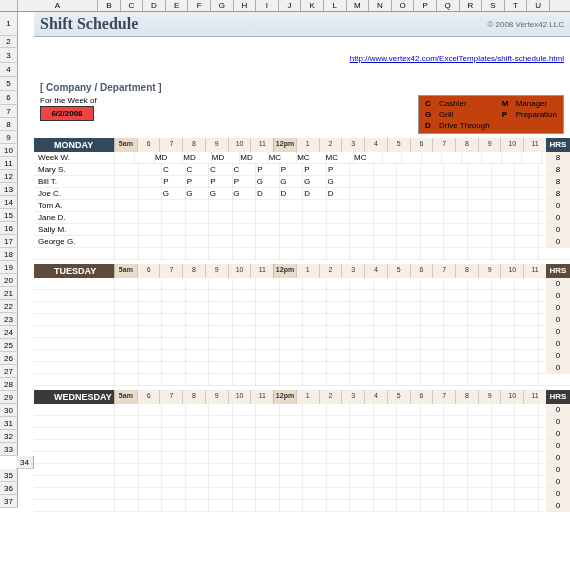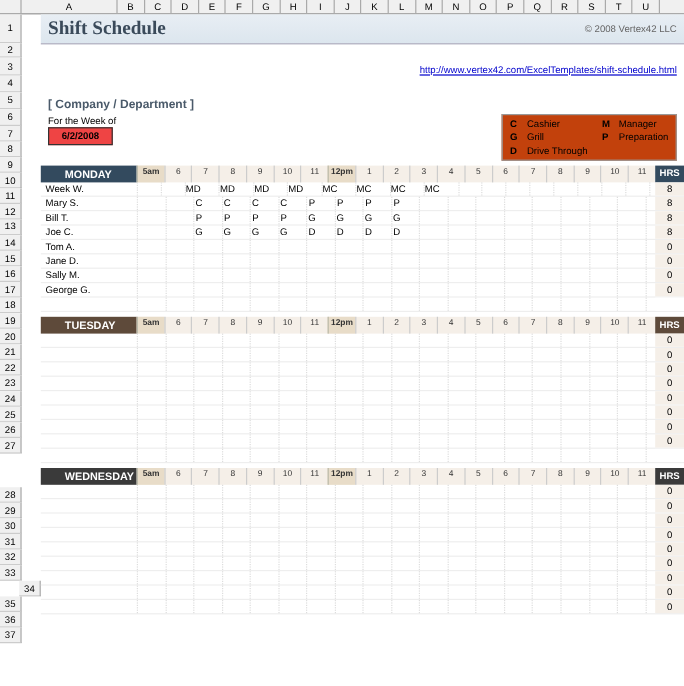--- a/index.html
+++ b/index.html
@@ -230,21 +230,21 @@
       <div class="row-header" style="height: 13px;">18</div>
       <div class="row-header" style="height: 13px;">19</div>
       <div class="row-header" style="height: 13px;">20</div>
       <div class="row-header" style="height: 13px;">21</div>
       <div class="row-header" style="height: 13px;">22</div>
       <div class="row-header" style="height: 13px;">23</div>
       <div class="row-header" style="height: 13px;">24</div>
       <div class="row-header" style="height: 13px;">25</div>
       <div class="row-header" style="height: 13px;">26</div>
       <div class="row-header" style="height: 13px;">27</div>
-      <div class="row-header" style="height: 13px; margin-top: 28px;">28</div>
+      <div class="row-header" style="height: 13px;">28</div>
       <div class="row-header" style="height: 13px;">29</div>
       <div class="row-header" style="height: 13px;">30</div>
       <div class="row-header" style="height: 13px;">31</div>
       <div class="row-header" style="height: 13px;">32</div>
       <div class="row-header" style="height: 13px;">33</div>
       <div class="row-header" style="height: 13px; margin-left: 16px;">34</div>
       <div class="row-header" style="height: 13px;">35</div>
       <div class="row-header" style="height: 13px;">36</div>
       <div class="row-header" style="height: 13px;">37</div>
     </div>

